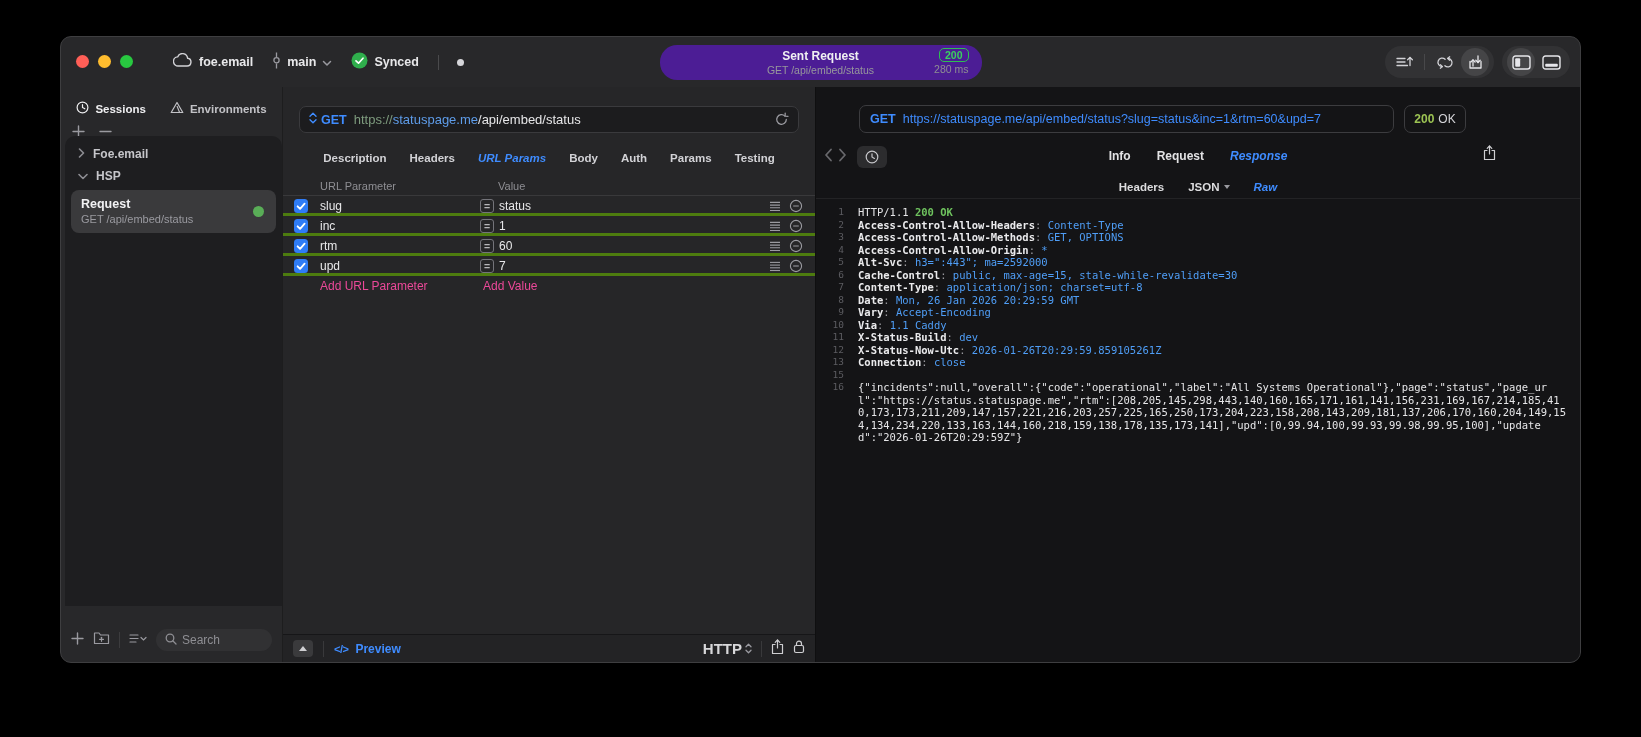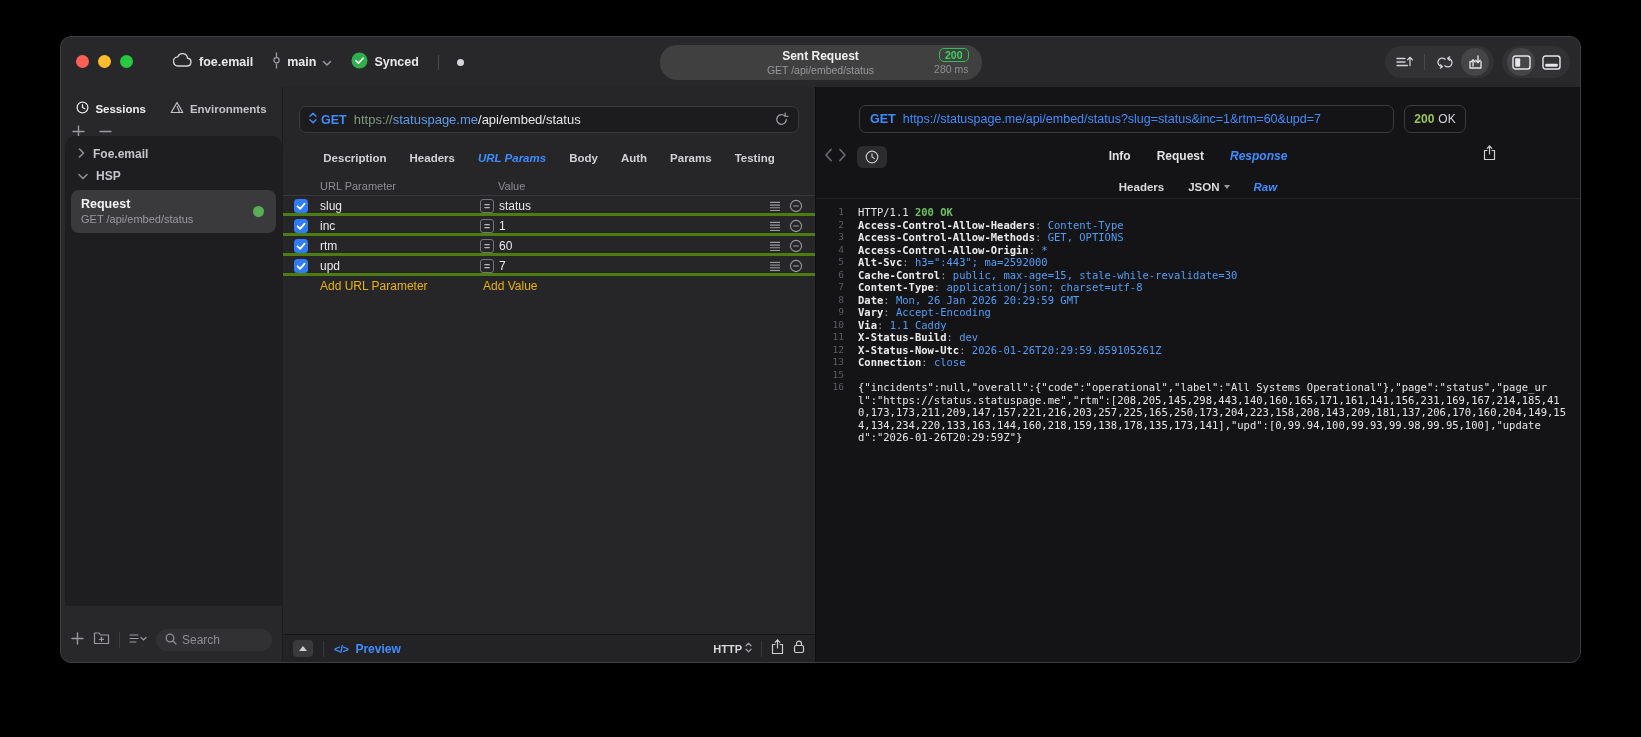--- a/index.html
+++ b/index.html
@@ -14,21 +14,21 @@
   .tl { position:absolute; left:15px; top:18px; display:flex; gap:9px; }
   .tl span { width:13px; height:13px; border-radius:50%; }
   .tl-red{background:#ff5f57} .tl-yellow{background:#febc2e} .tl-green{background:#28c840}
   .tb-left { position:absolute; left:112px; top:0; height:50px; display:flex; align-items:center; gap:7px; }
   .tb-label { font-size:12.5px; font-weight:600; color:#e8e8ea; }
   .tb-group { display:flex; align-items:center; gap:6px; }
   .gap-l { margin-left:12px; }
   .tb-divider { width:1px; height:15px; background:#4a4a4c; margin-left:12px; }
   .tb-dot { width:7px; height:7px; border-radius:50%; background:#d6d6da; margin-left:11px; }
   .tb-pill { position:absolute; left:50%; top:8px; transform:translateX(-50%); width:322px; height:35px;
-             background:#404040; border-radius:17px; }
+             background:#4c1d95; border-radius:17px; }
   .tb-pill-center { position:absolute; inset:0; display:flex; flex-direction:column; align-items:center; justify-content:center; }
   .tb-title { font-size:12px; font-weight:700; color:#f0f0f2; }
   .tb-sub { font-size:10.5px; color:#97979c; margin-top:1px; }
   .tb-pill-right { position:absolute; right:13px; top:3px; display:flex; flex-direction:column; align-items:flex-end; }
   .tb-badge { border:1px solid #2fbf52; color:#3ad15f; border-radius:5px; font-size:10.5px; font-weight:700;
               padding:0 5px; height:14px; line-height:13px; }
   .tb-duration { font-size:10.5px; color:#8e8e93; margin-top:1px; }
   .tb-right { position:absolute; right:10px; top:9px; display:flex; gap:8px; align-items:center; }
   .icon-pill { background:#323234; height:32px; border-radius:16px; display:flex; align-items:center; padding:0 5px; gap:2px; }
   .icon-btn { width:28px; height:28px; border-radius:50%; display:flex; align-items:center; justify-content:center; }
@@ -75,34 +75,34 @@
   .phead .col1 { position:absolute; left:37px; bottom:3px; }
   .phead .col2 { position:absolute; left:215px; bottom:3px; }
   .prow { height:20px; position:relative; border-bottom:3px solid #4d7c0f; }
   .pcheck { position:absolute; left:11px; top:3px; width:14px; height:14px; background:#2f7cf6; border-radius:3.5px; }
   .pcheck svg { position:absolute; inset:0; }
   .pname { position:absolute; left:37px; top:0; line-height:20px; color:#e8e8ea; }
   .eqbox { position:absolute; left:197px; top:3px; width:14px; height:14px; border:1px solid #74747a;
            border-radius:3px; color:#b6b6ba; font-size:10.5px; line-height:12px; text-align:center; font-weight:600; }
   .pval { position:absolute; left:216px; top:0; line-height:20px; color:#e8e8ea; }
   .picons { position:absolute; right:12px; top:0; height:20px; display:flex; align-items:center; gap:8px; }
-  .paddrow { height:20px; position:relative; color:#eab308; }
+  .paddrow { height:20px; position:relative; color:#ec4899; }
   .paddrow span { position:absolute; top:0; line-height:20px; }
   .padd1 { left:37px; } .padd2 { left:200px; }
   .efooter { margin-top:auto; height:28px; border-top:1px solid #161618; background:#232325;
              display:flex; align-items:center; padding:0 10px; gap:10px; }
   .collapse-btn { width:20px; height:17px; background:#3a3a3c; border-radius:4px;
                   display:flex; align-items:center; justify-content:center; }
   .tri-up { width:0; height:0; border-left:4px solid transparent; border-right:4px solid transparent;
             border-bottom:5px solid #cfcfd2; }
   .foot-div { width:1px; height:16px; background:#39393b; }
   .preview { color:#3f8cff; display:flex; align-items:center; gap:7px; font-size:12px; font-weight:600; }
   .code-glyph { font-size:11px; font-weight:700; letter-spacing:-0.5px; }
   .efoot-right { margin-left:auto; display:flex; align-items:center; gap:9px; }
-  .http-sel { color:#d8d8da; font-size:11px; font-weight:600; display:flex; align-items:center; gap:3px; }
+  .http-sel { color:#d8d8da; font-size:15px; font-weight:600; display:flex; align-items:center; gap:3px; }
   
   .viewer { flex:1; background:#141416; display:flex; flex-direction:column; min-width:0; }
   .vtop { margin:18px 14px 0 43px; height:28px; display:flex; gap:10px; }
   .vurl { flex:none; width:535px; border:1px solid #3c3c3f; border-radius:7px; display:flex; align-items:center;
           padding:0 10px; gap:7px; font-size:12.5px; color:#3f8cff; white-space:nowrap; overflow:hidden; }
   .vurl .vmethod { font-weight:700; }
   .vstatus { width:62px; border:1px solid #3c3c3f; border-radius:7px; display:flex; align-items:center;
              justify-content:center; gap:4px; font-size:12px; }
   .vcode { color:#9cc353; font-weight:700; } .vok { color:#d4d4d8; }
   .vnav { height:34px; margin-top:8px; position:relative; }

